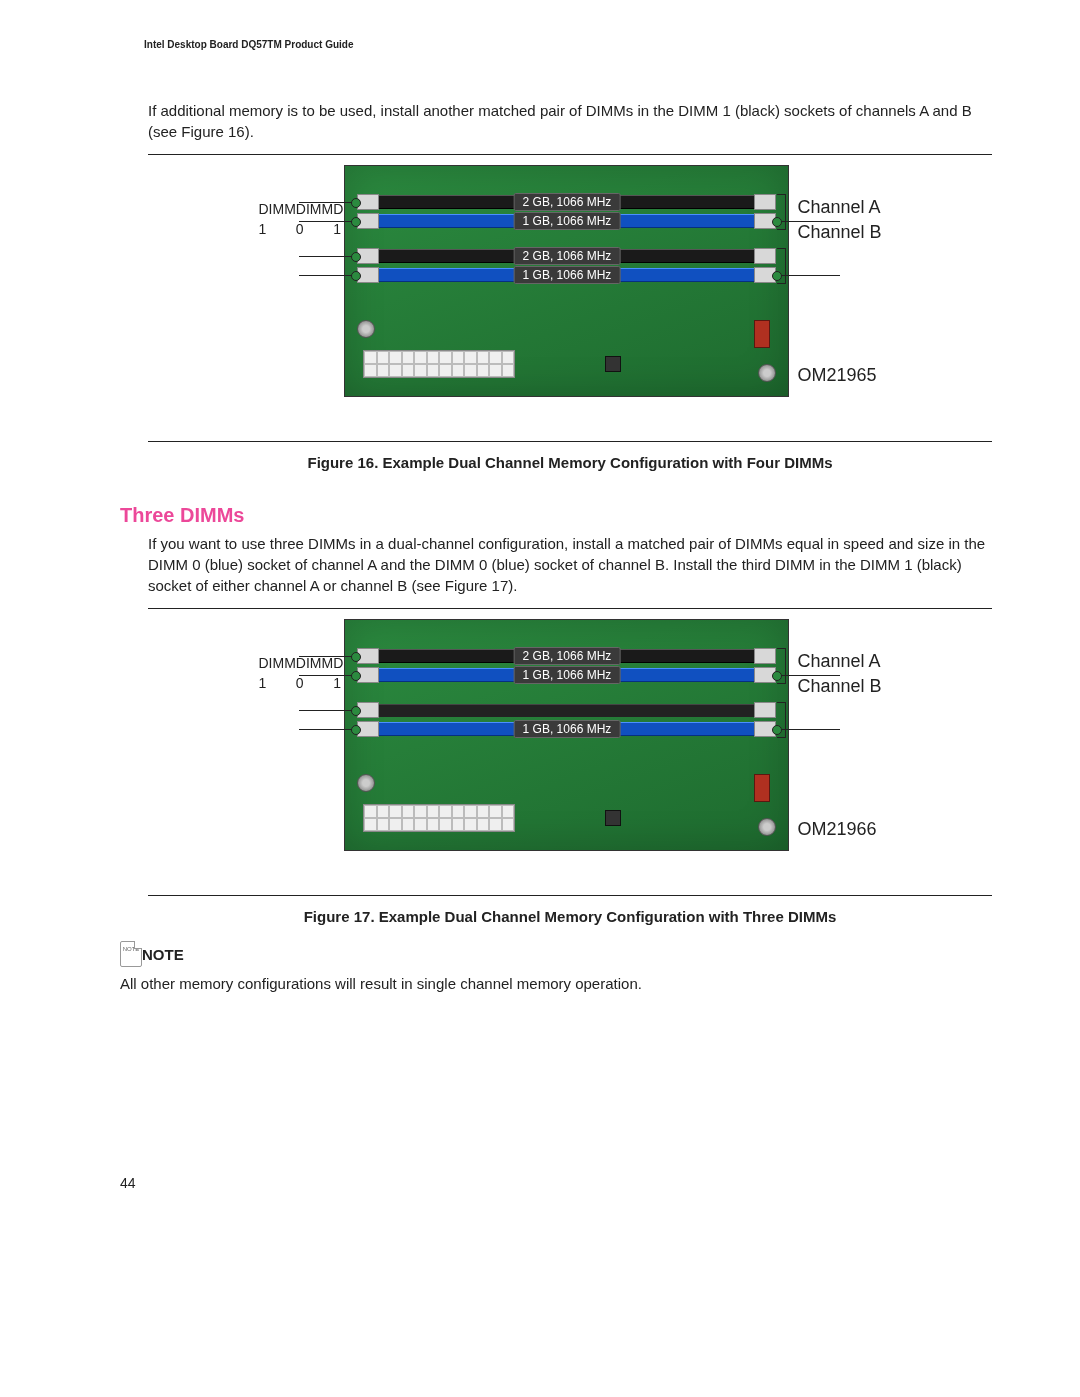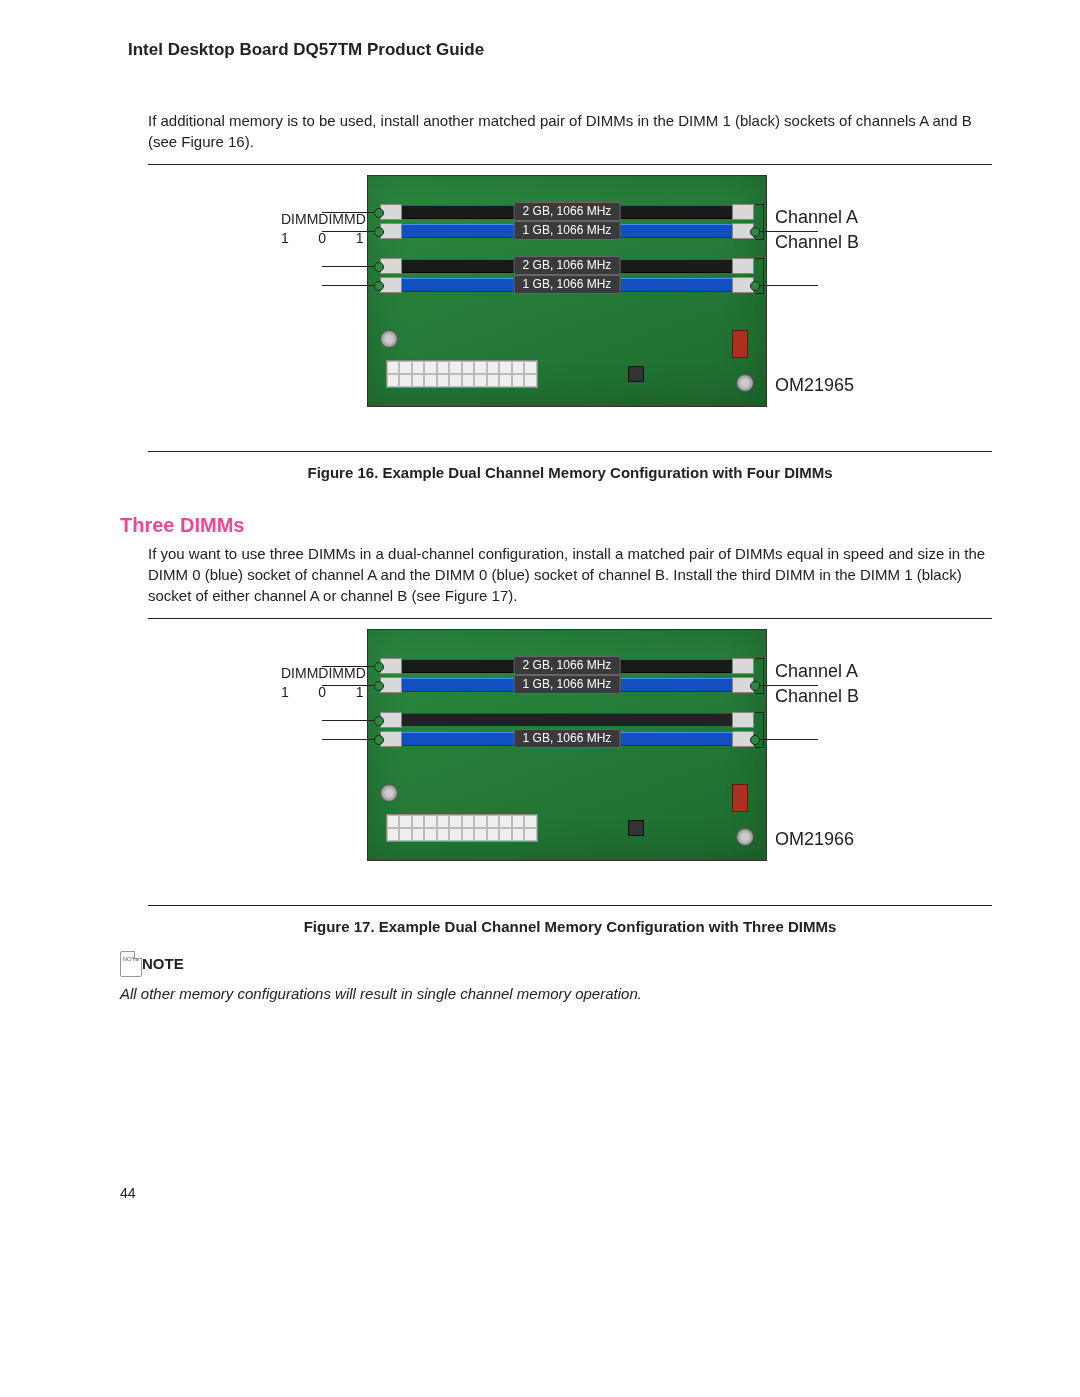--- a/index.html
+++ b/index.html
@@ -8,23 +8,23 @@
     color: #222;
     background: #fff;
     margin: 0;
     padding: 38px 78px 40px 120px;
     width: 1080px;
     box-sizing: border-box;
     line-height: 1.4;
   }
   .header {
     font-weight: bold;
-    font-size: 17px;
+    font-size: 10px;
     margin-bottom: 48px;
-    margin-left: 8px;
+    margin-left: 24px;
   }
   .body-text {
     margin-left: 28px;
     margin-bottom: 12px;
   }
   .section-heading {
     color: #ec4899;
     font-weight: bold;
     font-size: 20px;
     margin-top: 28px;
@@ -63,21 +63,20 @@
     content: "";
     position: absolute;
     right: -1px; top: -1px;
     width: 7px; height: 7px;
     background: #fff;
     border-left: 1px solid #999;
     border-bottom: 1px solid #999;
   }
   .note-label { font-weight: bold; font-size: 15px; }
   .note-text {
-    font-style: italic;
     margin-top: 6px;
     font-size: 15px;
   }
   hr {
     border: none;
     border-top: 1.5px solid #222;
     margin: 10px 0 10px 0;
   }
   .page-num {
     margin-top: 180px;
@@ -106,20 +105,21 @@
   .left-labels { align-items: flex-end; }
   .left-labels div { height: 19px; }
   .left-labels .gap { height: 20px; }
   .board {
     width: 398px;
     height: 230px;
     background: linear-gradient(160deg,#2b8a3f 0%, #1e6b2f 100%);
     border: 1px solid #333;
     position: relative;
     box-shadow: inset 0 0 40px rgba(0,0,0,.2);
+    padding-left: 45px;
   }
   .slot-group {
     position: absolute;
     left: 12px; right: 12px;
   }
   .slot {
     height: 16px;
     margin-bottom: 3px;
     display: flex;
     align-items: center;

